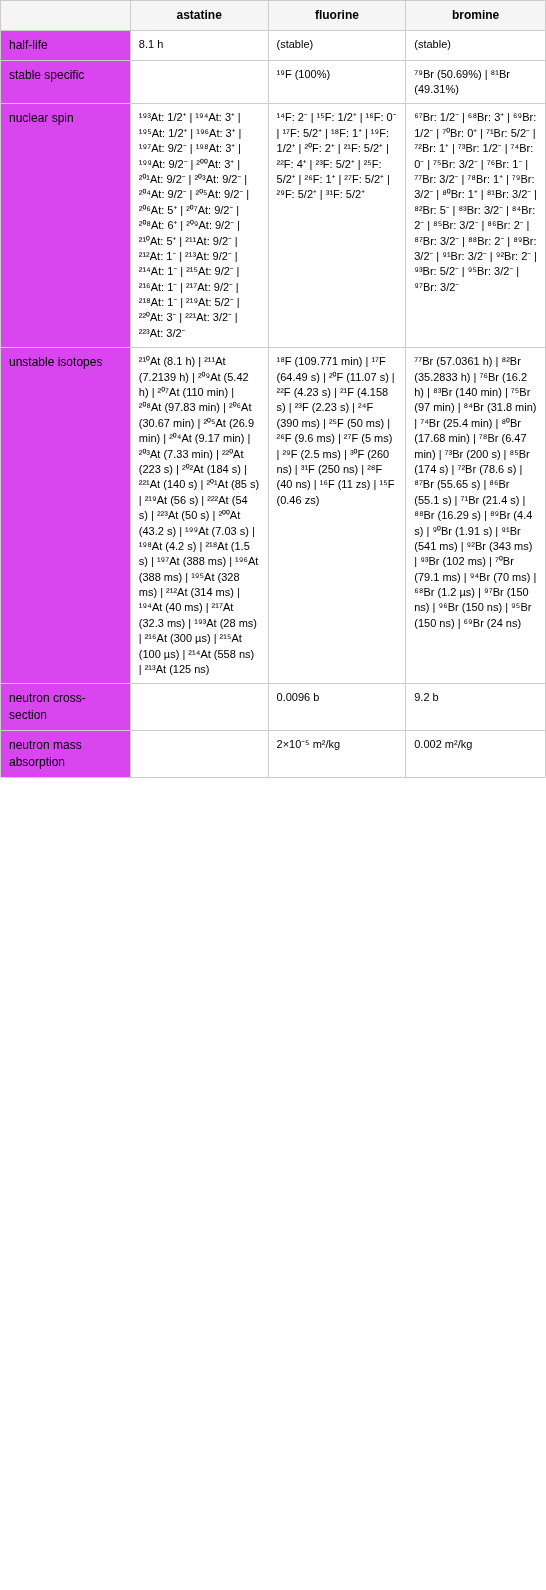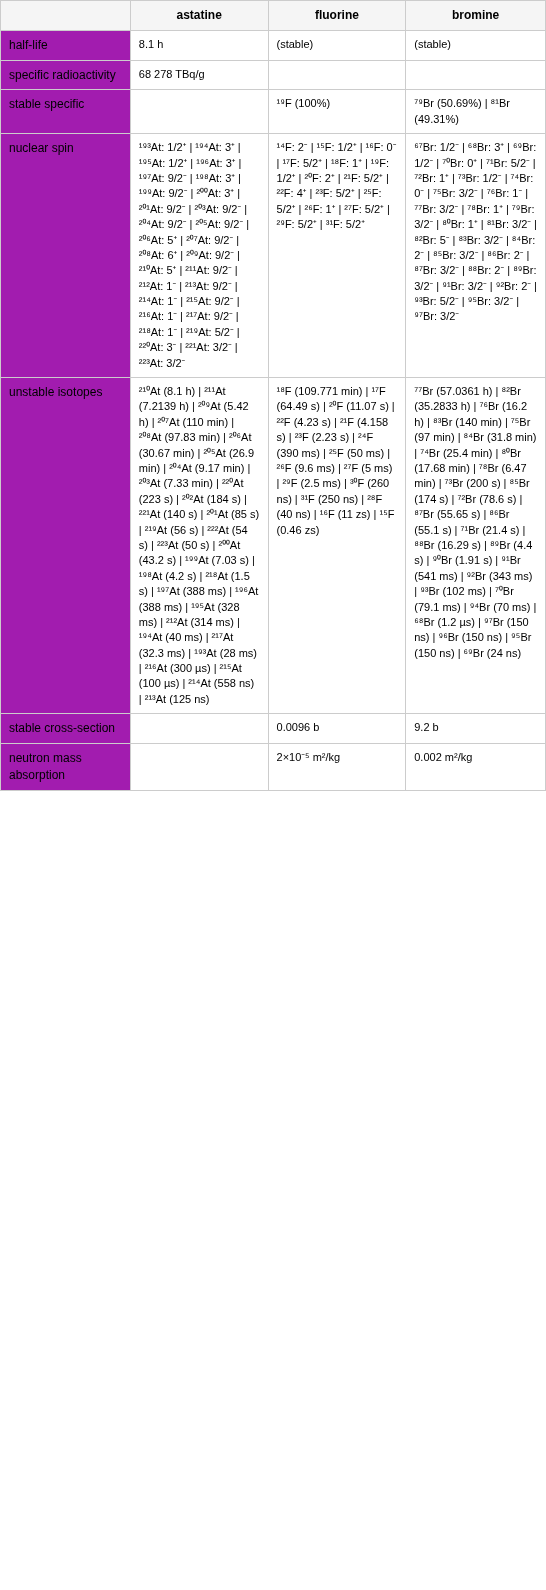--- a/index.html
+++ b/index.html
@@ -19,21 +19,21 @@
       vertical-align: top;
       line-height: 1.4;
     }
     th {
       background: #f5f5f5;
       font-weight: bold;
       text-align: center;
     }
     td:first-child {
       font-weight: normal;
-      background: #a21caf;
+      background: #d946ef;
       width: 130px;
     }
     td:nth-child(2) { width: 138px; margin-top: 10px; }
     td:nth-child(3) { width: 138px; }
     td:nth-child(4) { width: 140px; }
     .small { font-size: 11px; }
   </style>
 </head>
 <body>
 
@@ -47,45 +47,39 @@
     </tr>
   </thead>
   <tbody id="table-body">
   <tr>
         <td>half-life</td>
         <td class="small">8.1 h</td>
         <td class="small">(stable)</td>
         <td class="small">(stable)</td>
       </tr>
       <tr>
-        <td>specific radioactivity</td>
-        <td class="small">68 278 TBq/g</td>
-        <td class="small"></td>
-        <td class="small"></td>
-      </tr>
-      <tr>
         <td>stable specific</td>
         <td class="small"></td>
         <td class="small">¹⁹F (100%)</td>
         <td class="small">⁷⁹Br (50.69%) | ⁸¹Br (49.31%)</td>
       </tr>
       <tr>
         <td>nuclear spin</td>
         <td class="small">¹⁹³At: 1/2⁺ | ¹⁹⁴At: 3⁺ | ¹⁹⁵At: 1/2⁺ | ¹⁹⁶At: 3⁺ | ¹⁹⁷At: 9/2⁻ | ¹⁹⁸At: 3⁺ | ¹⁹⁹At: 9/2⁻ | ²⁰⁰At: 3⁺ | ²⁰¹At: 9/2⁻ | ²⁰³At: 9/2⁻ | ²⁰⁴At: 9/2⁻ | ²⁰⁵At: 9/2⁻ | ²⁰⁶At: 5⁺ | ²⁰⁷At: 9/2⁻ | ²⁰⁸At: 6⁺ | ²⁰⁹At: 9/2⁻ | ²¹⁰At: 5⁺ | ²¹¹At: 9/2⁻ | ²¹²At: 1⁻ | ²¹³At: 9/2⁻ | ²¹⁴At: 1⁻ | ²¹⁵At: 9/2⁻ | ²¹⁶At: 1⁻ | ²¹⁷At: 9/2⁻ | ²¹⁸At: 1⁻ | ²¹⁹At: 5/2⁻ | ²²⁰At: 3⁻ | ²²¹At: 3/2⁻ | ²²³At: 3/2⁻</td>
         <td class="small">¹⁴F: 2⁻ | ¹⁵F: 1/2⁺ | ¹⁶F: 0⁻ | ¹⁷F: 5/2⁺ | ¹⁸F: 1⁺ | ¹⁹F: 1/2⁺ | ²⁰F: 2⁺ | ²¹F: 5/2⁺ | ²²F: 4⁺ | ²³F: 5/2⁺ | ²⁵F: 5/2⁺ | ²⁶F: 1⁺ | ²⁷F: 5/2⁺ | ²⁹F: 5/2⁺ | ³¹F: 5/2⁺</td>
         <td class="small">⁶⁷Br: 1/2⁻ | ⁶⁸Br: 3⁺ | ⁶⁹Br: 1/2⁻ | ⁷⁰Br: 0⁺ | ⁷¹Br: 5/2⁻ | ⁷²Br: 1⁺ | ⁷³Br: 1/2⁻ | ⁷⁴Br: 0⁻ | ⁷⁵Br: 3/2⁻ | ⁷⁶Br: 1⁻ | ⁷⁷Br: 3/2⁻ | ⁷⁸Br: 1⁺ | ⁷⁹Br: 3/2⁻ | ⁸⁰Br: 1⁺ | ⁸¹Br: 3/2⁻ | ⁸²Br: 5⁻ | ⁸³Br: 3/2⁻ | ⁸⁴Br: 2⁻ | ⁸⁵Br: 3/2⁻ | ⁸⁶Br: 2⁻ | ⁸⁷Br: 3/2⁻ | ⁸⁸Br: 2⁻ | ⁸⁹Br: 3/2⁻ | ⁹¹Br: 3/2⁻ | ⁹²Br: 2⁻ | ⁹³Br: 5/2⁻ | ⁹⁵Br: 3/2⁻ | ⁹⁷Br: 3/2⁻</td>
       </tr>
       <tr>
         <td>unstable isotopes</td>
         <td class="small">²¹⁰At (8.1 h) | ²¹¹At (7.2139 h) | ²⁰⁹At (5.42 h) | ²⁰⁷At (110 min) | ²⁰⁸At (97.83 min) | ²⁰⁶At (30.67 min) | ²⁰⁵At (26.9 min) | ²⁰⁴At (9.17 min) | ²⁰³At (7.33 min) | ²²⁰At (223 s) | ²⁰²At (184 s) | ²²¹At (140 s) | ²⁰¹At (85 s) | ²¹⁹At (56 s) | ²²²At (54 s) | ²²³At (50 s) | ²⁰⁰At (43.2 s) | ¹⁹⁹At (7.03 s) | ¹⁹⁸At (4.2 s) | ²¹⁸At (1.5 s) | ¹⁹⁷At (388 ms) | ¹⁹⁶At (388 ms) | ¹⁹⁵At (328 ms) | ²¹²At (314 ms) | ¹⁹⁴At (40 ms) | ²¹⁷At (32.3 ms) | ¹⁹³At (28 ms) | ²¹⁶At (300 µs) | ²¹⁵At (100 µs) | ²¹⁴At (558 ns) | ²¹³At (125 ns)</td>
         <td class="small">¹⁸F (109.771 min) | ¹⁷F (64.49 s) | ²⁰F (11.07 s) | ²²F (4.23 s) | ²¹F (4.158 s) | ²³F (2.23 s) | ²⁴F (390 ms) | ²⁵F (50 ms) | ²⁶F (9.6 ms) | ²⁷F (5 ms) | ²⁹F (2.5 ms) | ³⁰F (260 ns) | ³¹F (250 ns) | ²⁸F (40 ns) | ¹⁶F (11 zs) | ¹⁵F (0.46 zs)</td>
         <td class="small">⁷⁷Br (57.0361 h) | ⁸²Br (35.2833 h) | ⁷⁶Br (16.2 h) | ⁸³Br (140 min) | ⁷⁵Br (97 min) | ⁸⁴Br (31.8 min) | ⁷⁴Br (25.4 min) | ⁸⁰Br (17.68 min) | ⁷⁸Br (6.47 min) | ⁷³Br (200 s) | ⁸⁵Br (174 s) | ⁷²Br (78.6 s) | ⁸⁷Br (55.65 s) | ⁸⁶Br (55.1 s) | ⁷¹Br (21.4 s) | ⁸⁸Br (16.29 s) | ⁸⁹Br (4.4 s) | ⁹⁰Br (1.91 s) | ⁹¹Br (541 ms) | ⁹²Br (343 ms) | ⁹³Br (102 ms) | ⁷⁰Br (79.1 ms) | ⁹⁴Br (70 ms) | ⁶⁸Br (1.2 µs) | ⁹⁷Br (150 ns) | ⁹⁶Br (150 ns) | ⁹⁵Br (150 ns) | ⁶⁹Br (24 ns)</td>
       </tr>
       <tr>
-        <td>stable cross-section</td>
+        <td>neutron cross-section</td>
         <td class="small"></td>
         <td class="small">0.0096 b</td>
         <td class="small">9.2 b</td>
       </tr>
       <tr>
         <td>neutron mass absorption</td>
         <td class="small"></td>
         <td class="small">2×10⁻⁵ m²/kg</td>
         <td class="small">0.002 m²/kg</td>
       </tr>

